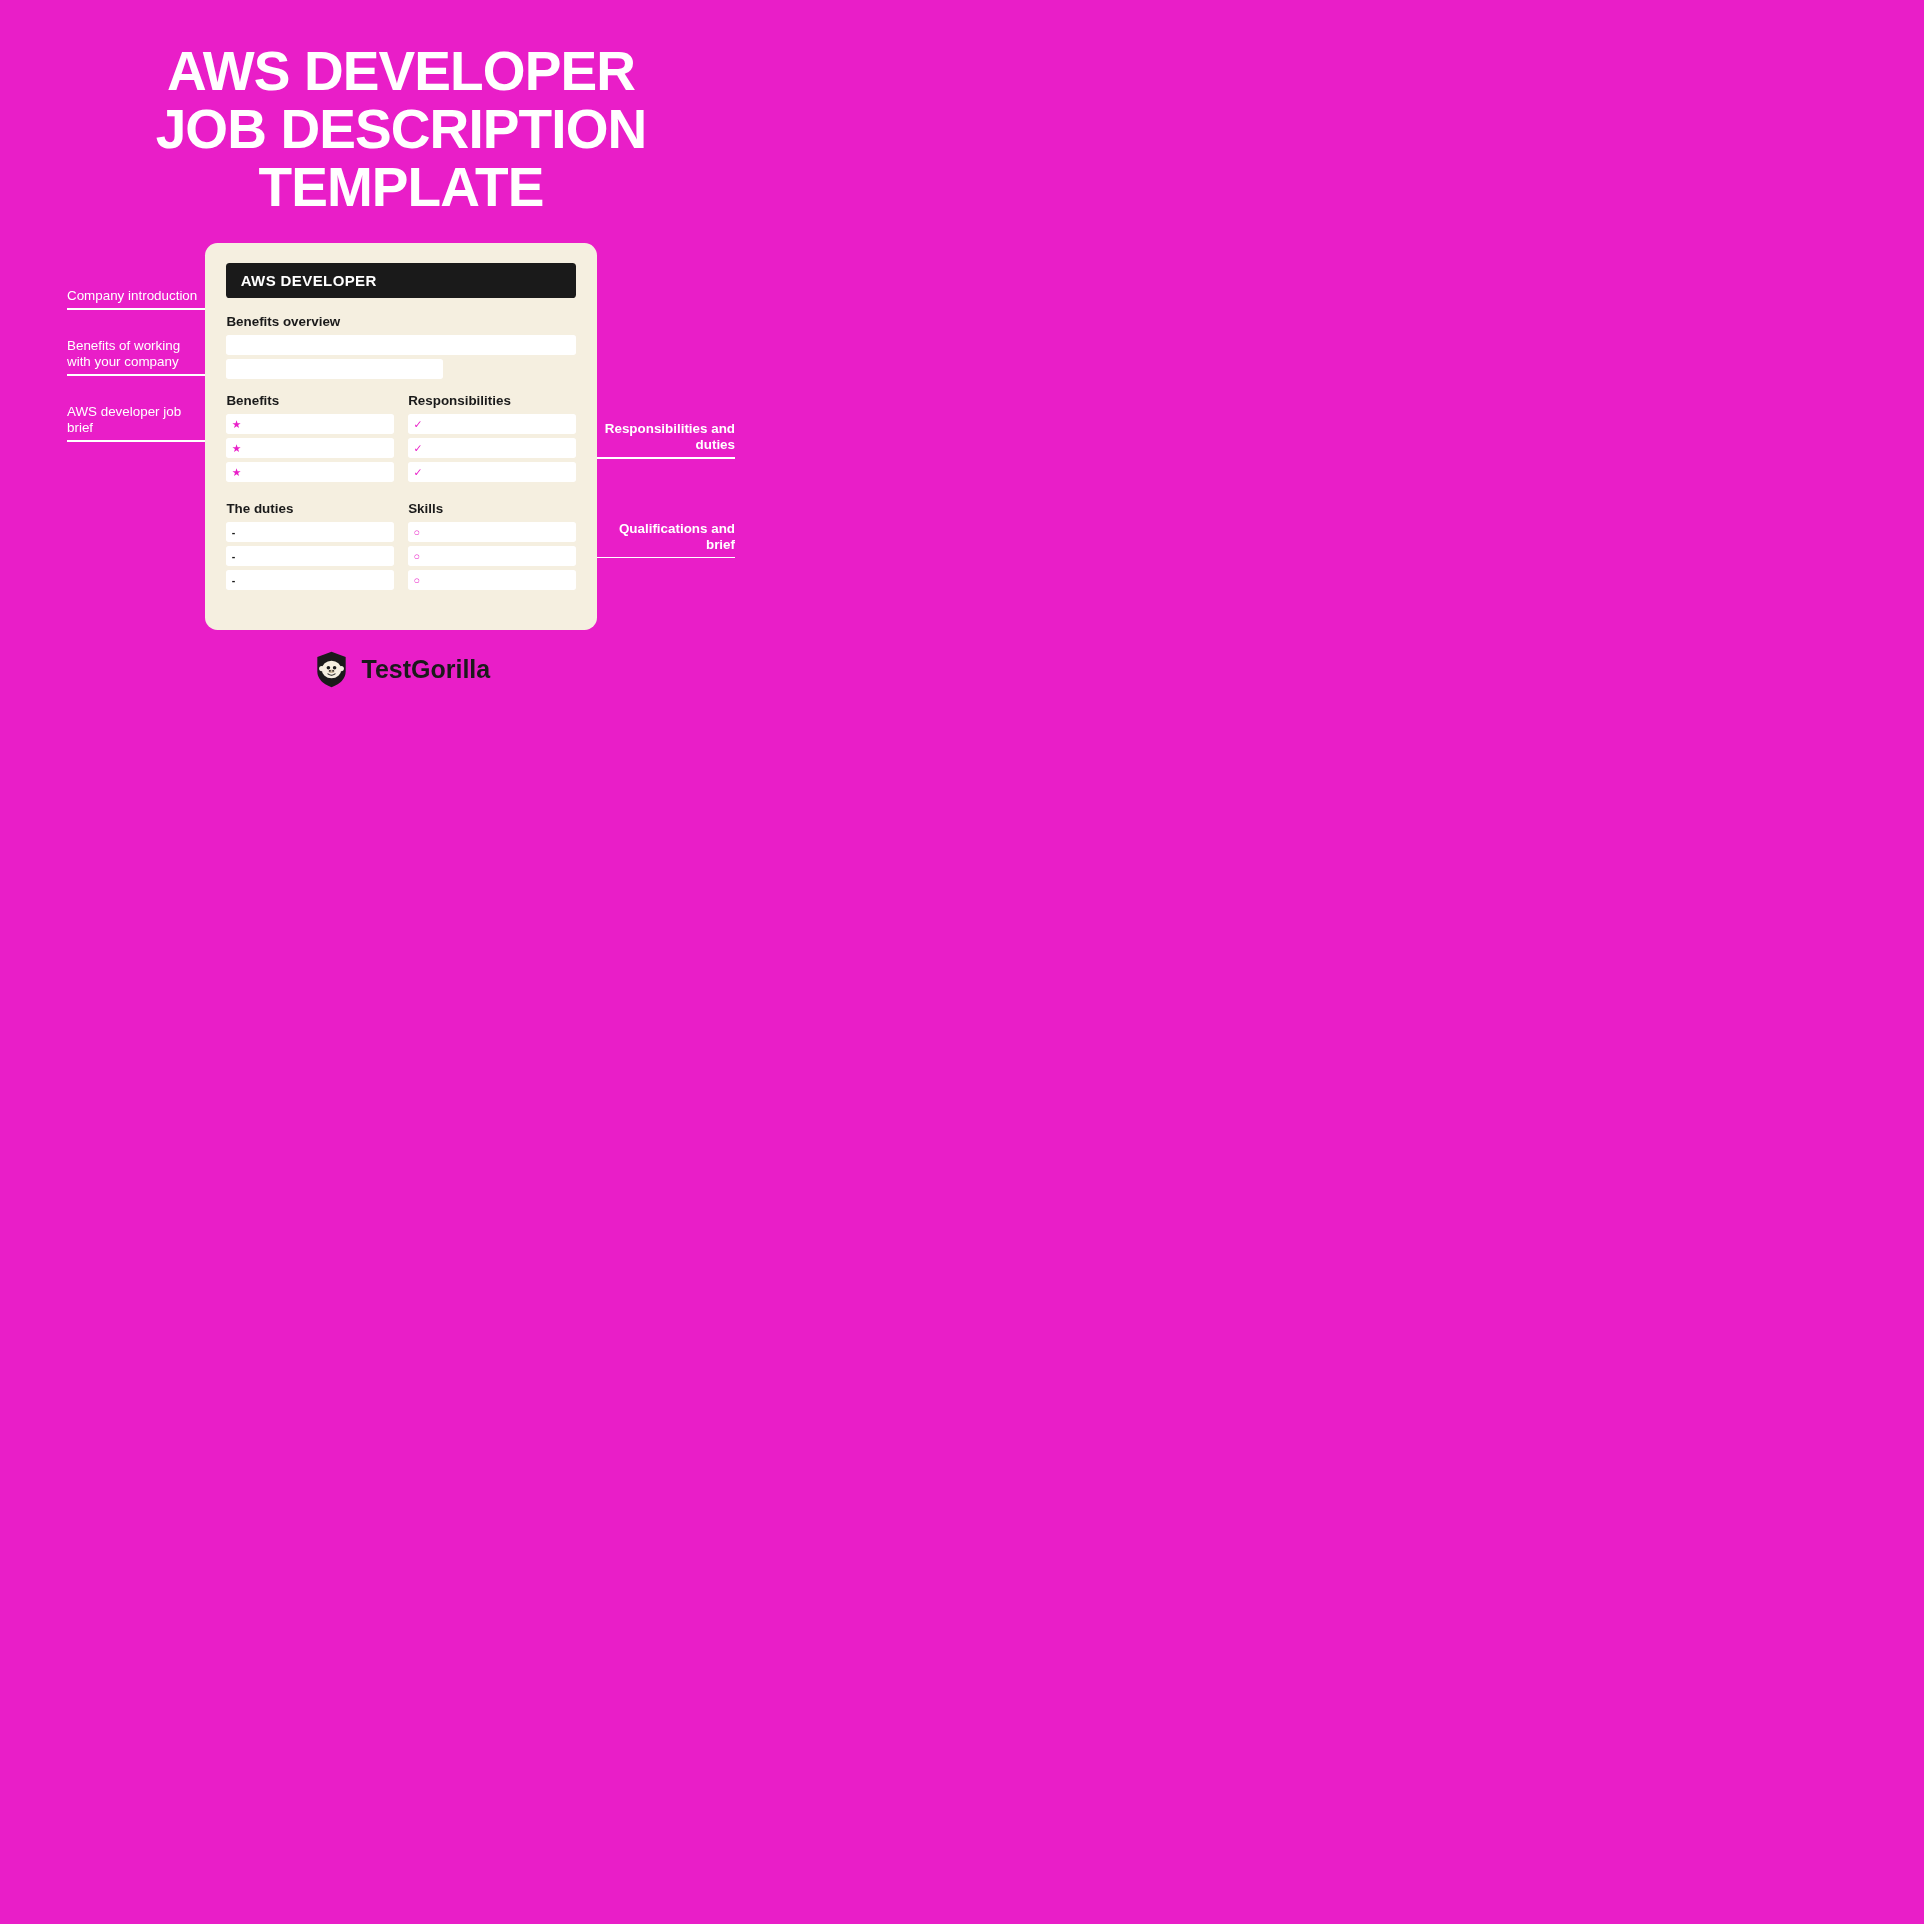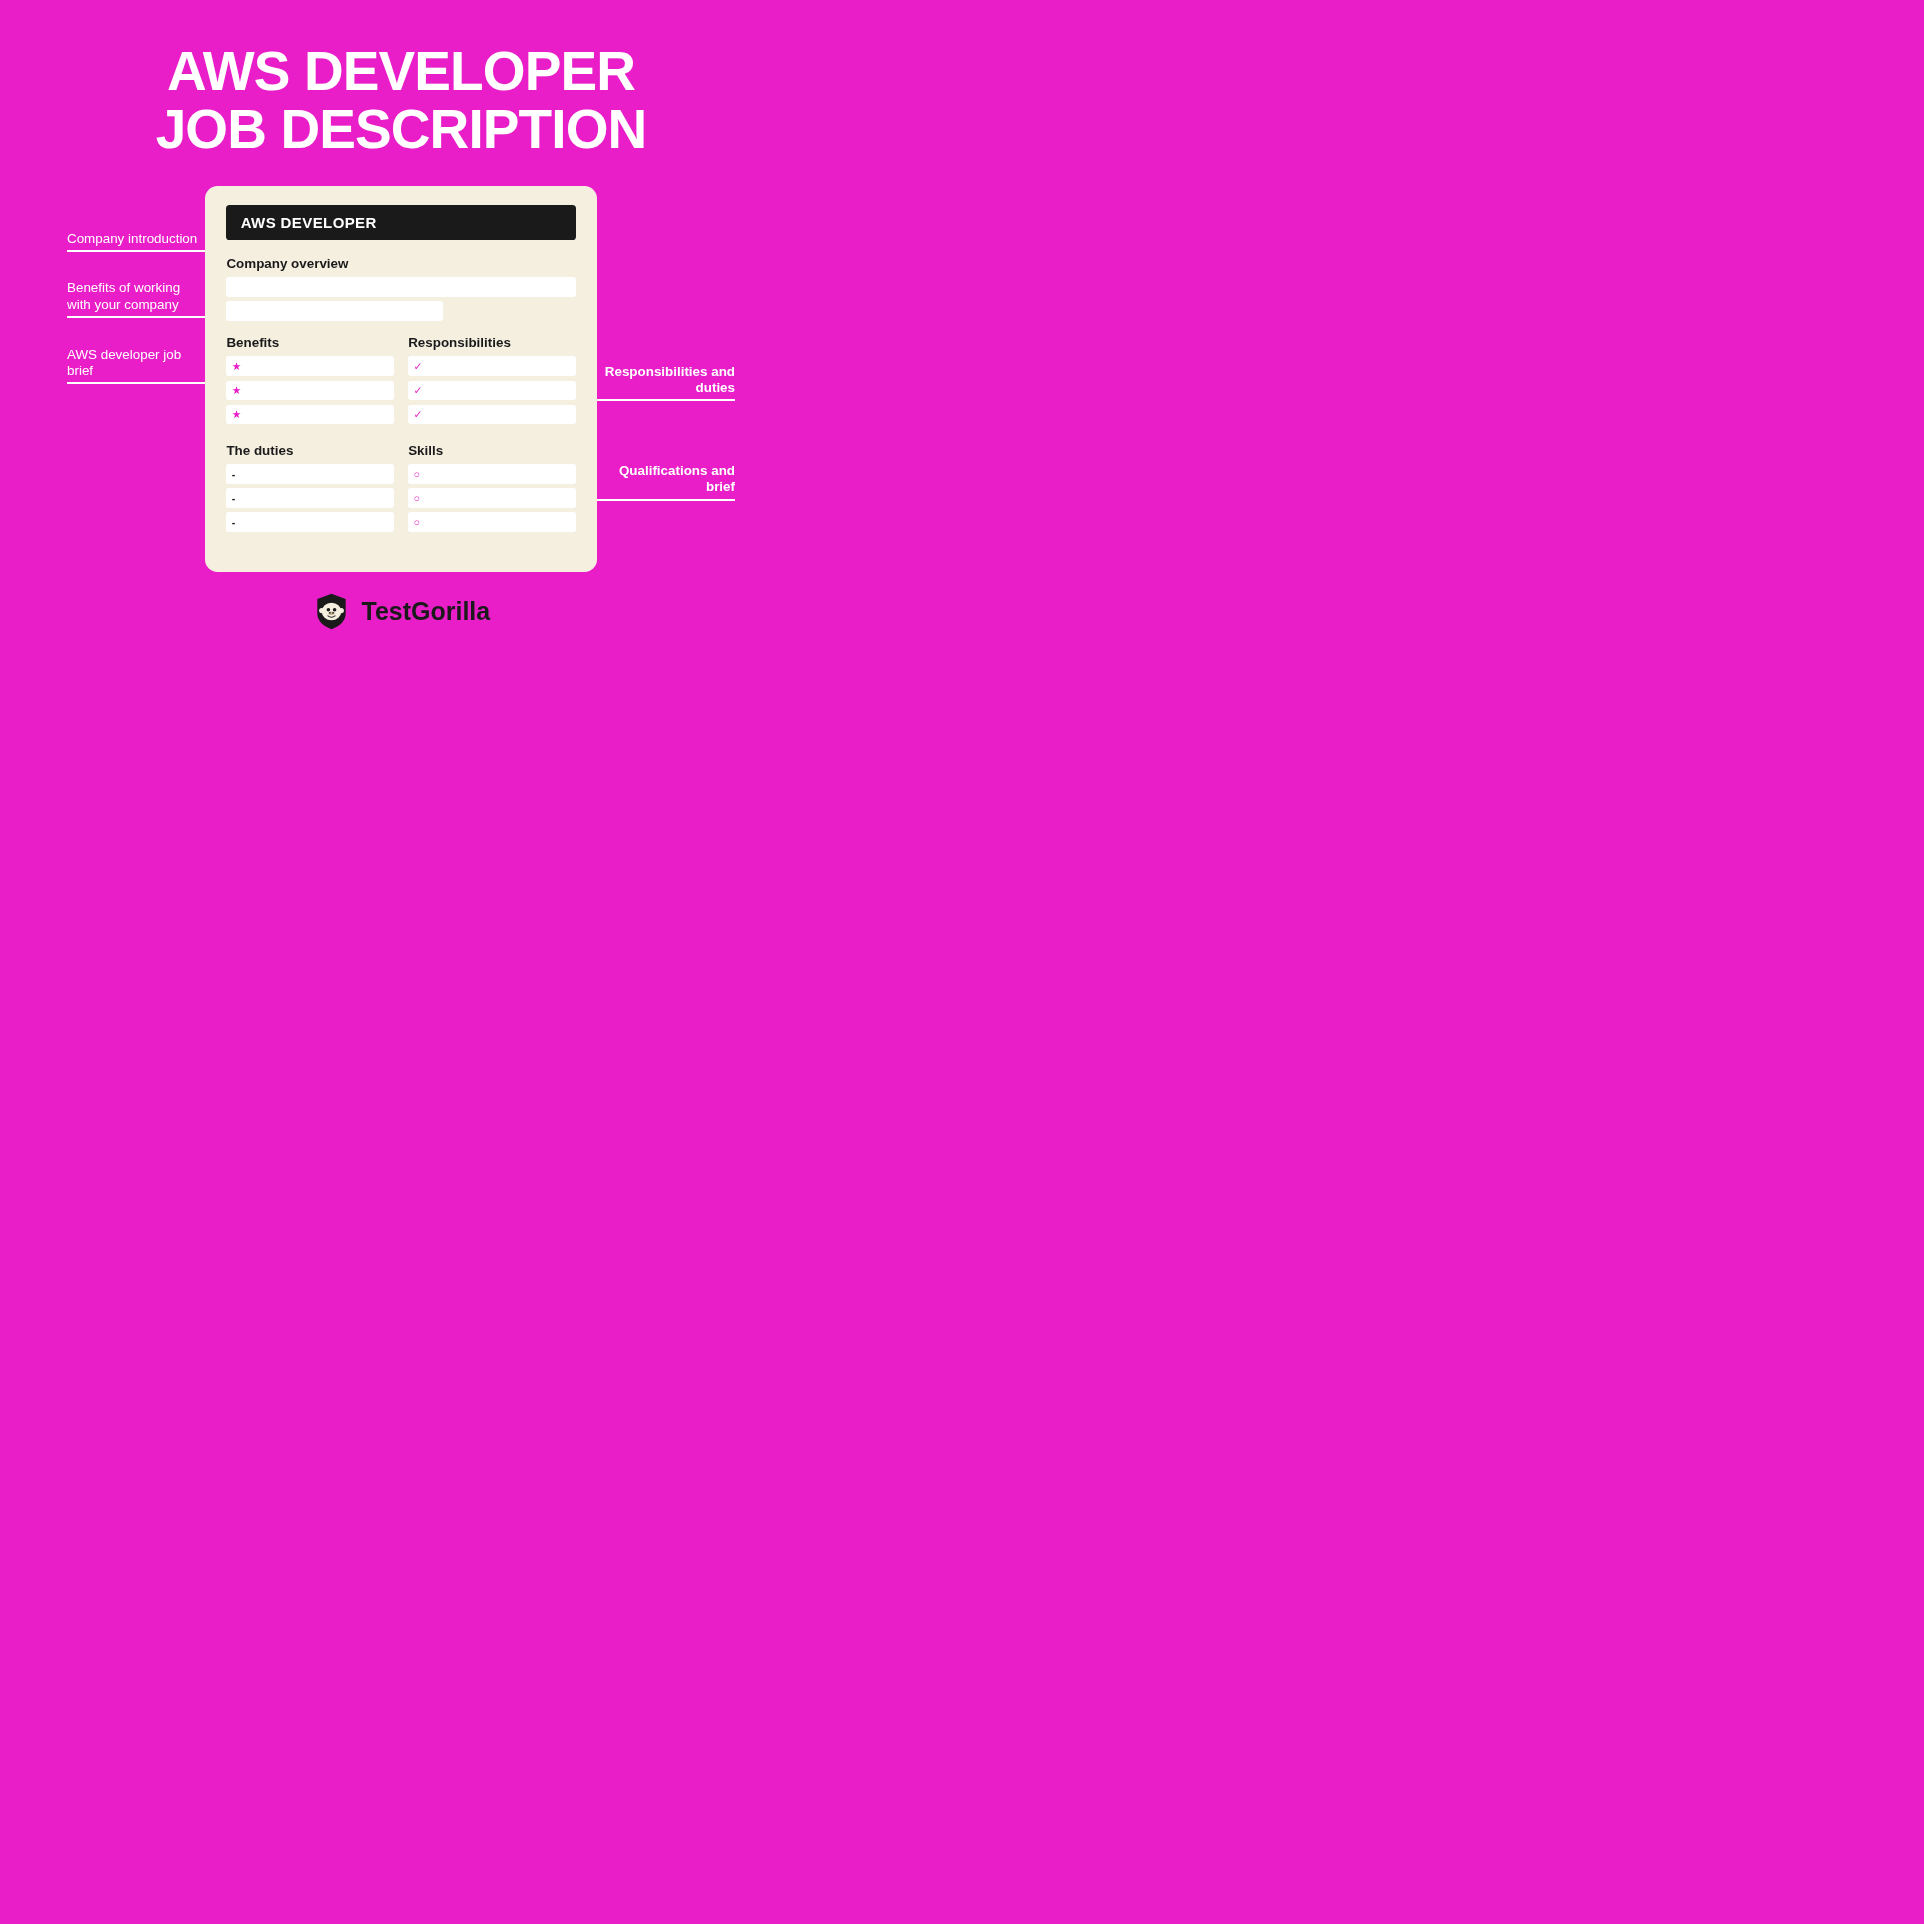--- a/index.html
+++ b/index.html
@@ -191,20 +191,21 @@
       font-family: Arial, sans-serif;
       text-align: center;
     }
   </style>
 </head>
 <body>
 
 <h1 class="main-title">
   <span>AWS DEVELOPER</span><br>
   <span>JOB DESCRIPTION</span><br>
+  <span>TEMPLATE</span>
 </h1>
 
 <div class="content-area">
 
   <div class="left-labels">
 
     <div class="left-label-item">Company introduction</div>
     <div class="left-label-divider"></div>
 
     <div class="left-label-item">Benefits of working with your company</div>
@@ -214,21 +215,21 @@
     <div class="left-label-divider"></div>
   </div>
 
   <div class="form-card">
 
     <div class="form-header">
       <span class="form-header-title">AWS DEVELOPER</span>
     </div>
 
     <div class="company-overview-section">
-      <div class="section-label">Company overview</div>
+      <div class="section-label">Benefits overview</div>
       <div class="input-field"></div>
       <div class="input-field half"></div>
     </div>
 
     <div class="two-col">
 
       <div class="col">
         <div class="section-label">Benefits</div>
         <div class="input-with-icon">
           <span class="input-icon icon-star">★</span>

